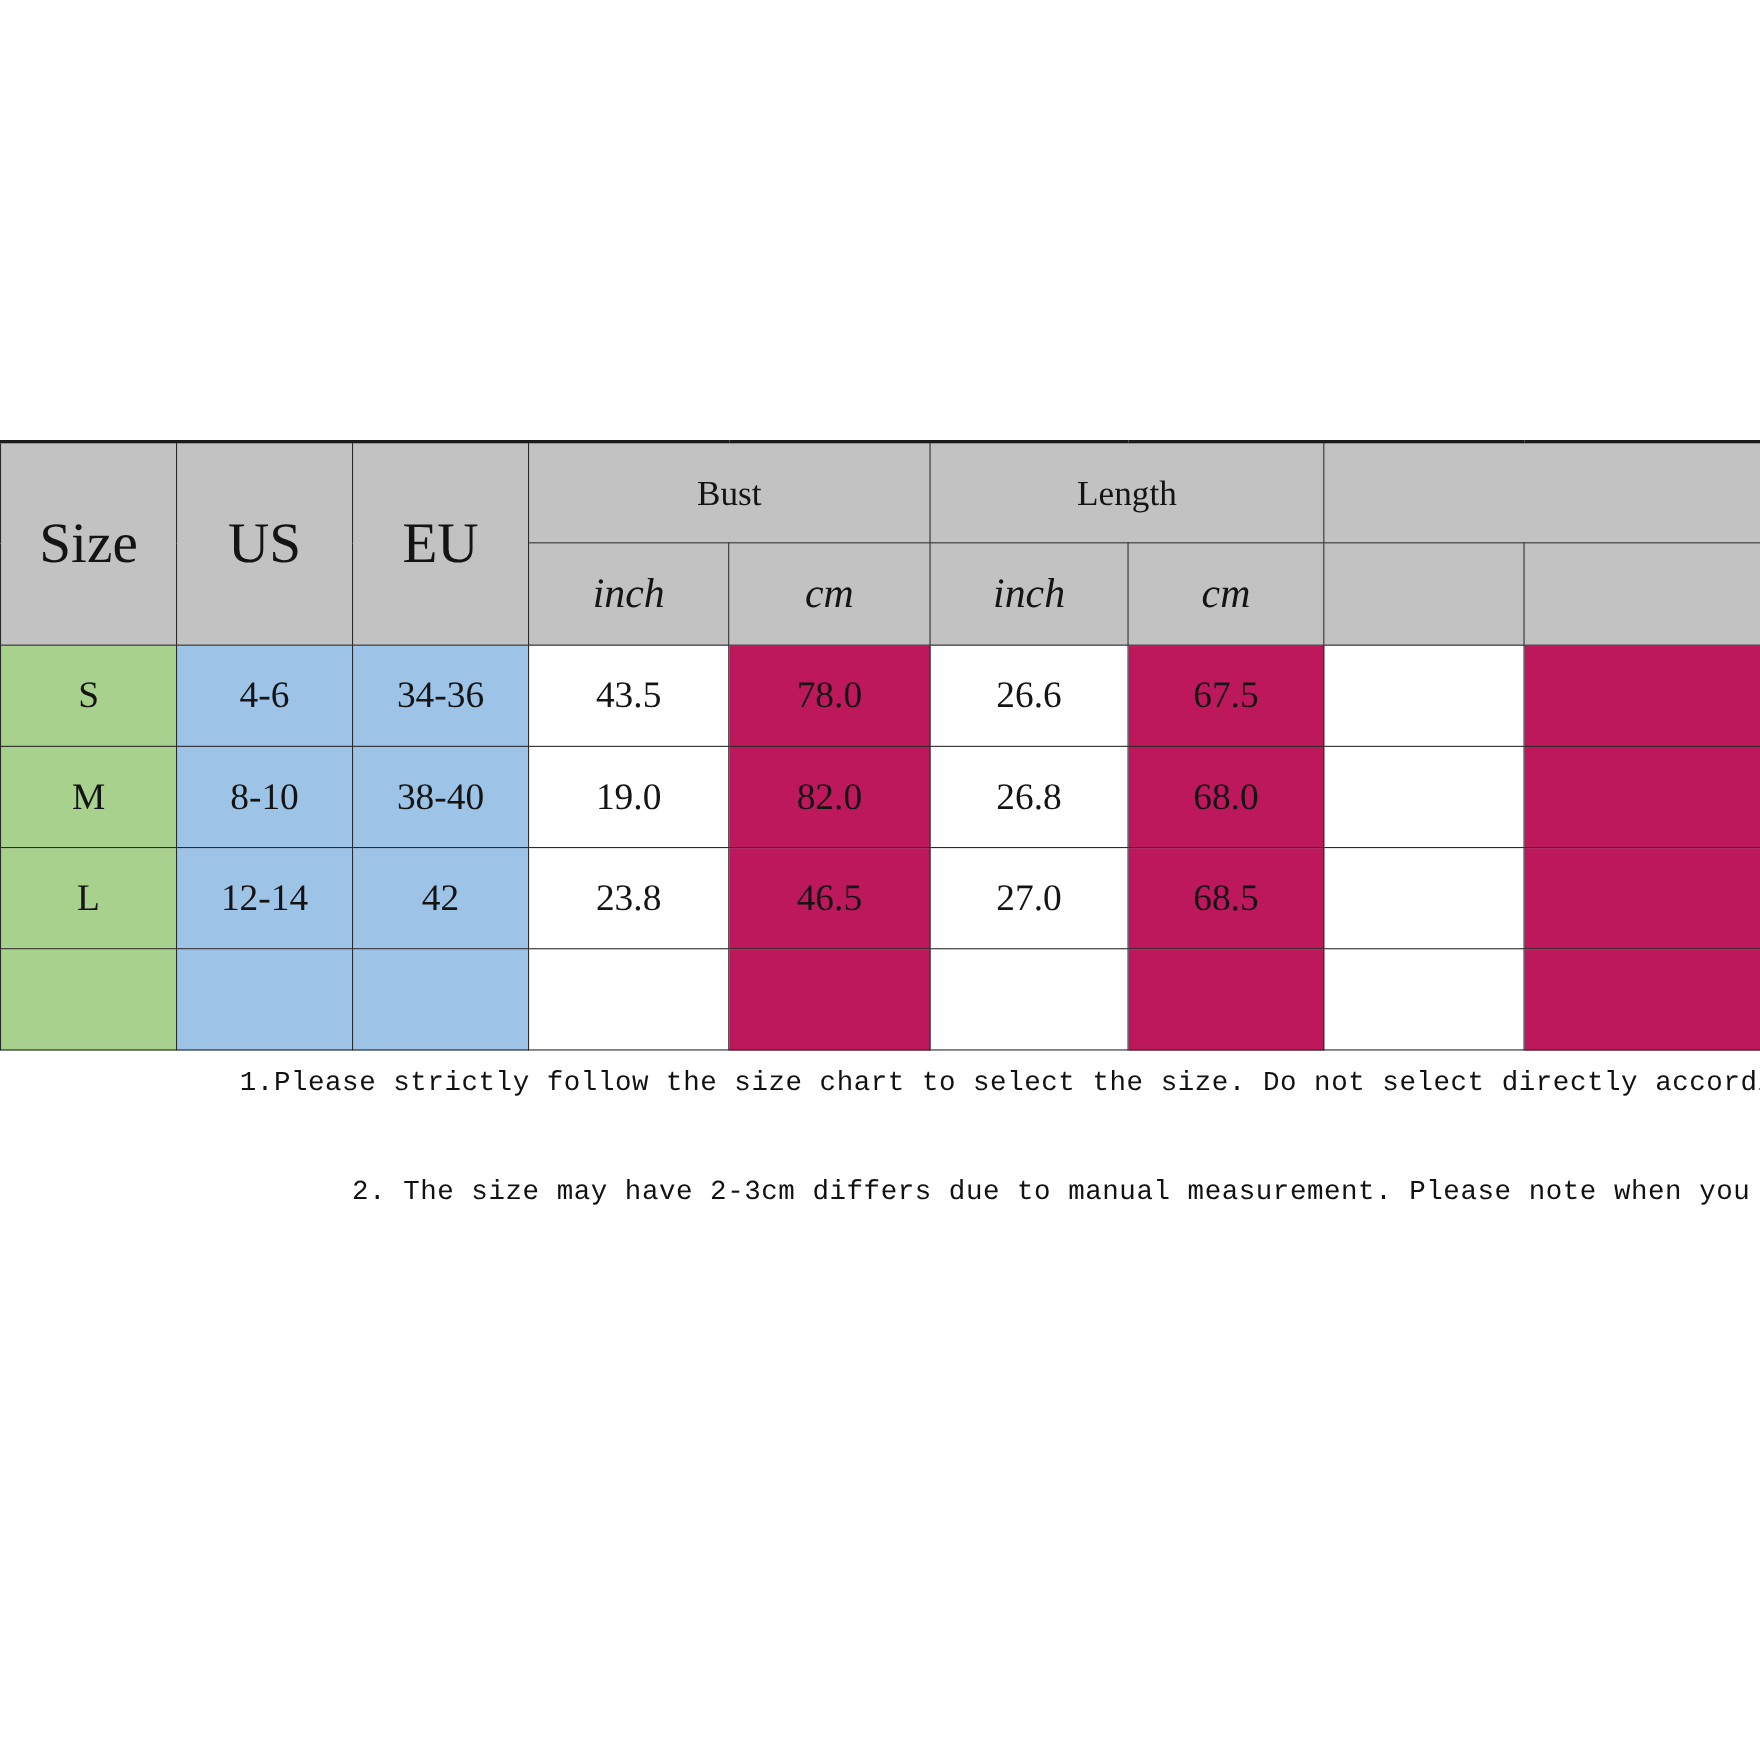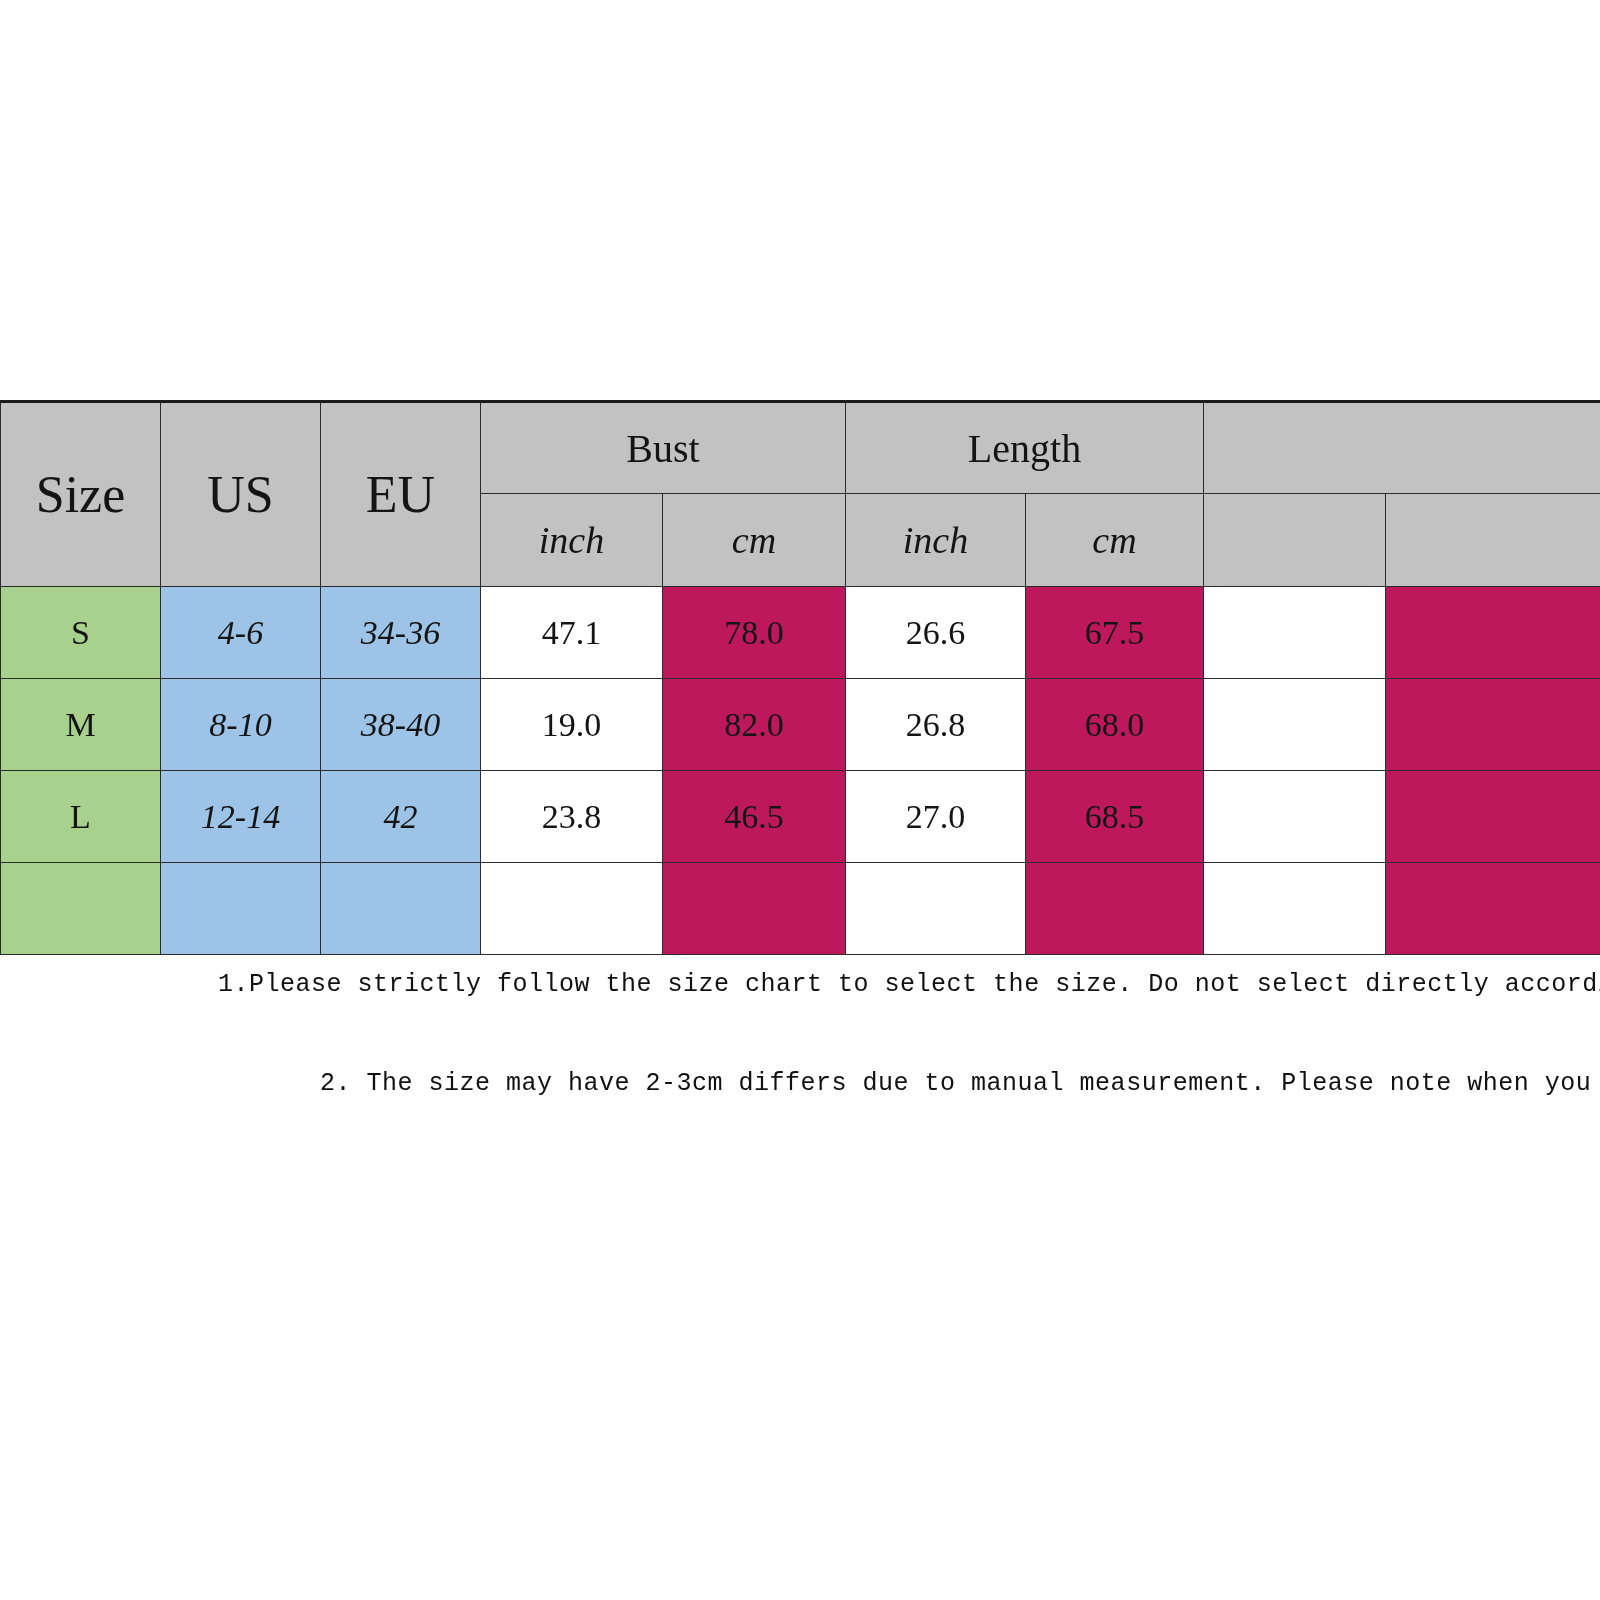--- a/index.html
+++ b/index.html
@@ -55,35 +55,34 @@
   }
   .hdr-sub {
     background: #c2c2c2;
     height: 92px;
     font-size: 38px;
     font-style: italic;
   }
   .hdr-group {
     background: #c2c2c2;
     height: 90px;
-    font-size: 40px;
+    font-size: 32px;
   }
 
   
   tr.data-row { height: 92px; }
   tr.data-row td { font-size: 34px; }
 
   td.cell-size {
     background: #a9d18e;
     font-size: 32px;
   }
   td.cell-us,
   td.cell-eu {
     background: #9dc3e6;
-    font-style: italic;
     font-weight: bold;
     font-size: 36px;
   }
   td.cell-white { background: #ffffff; }
   td.cell-lblue { background: #be185d; }
 
   
   .notes {
     position: absolute;
     left: 0;
@@ -132,21 +131,21 @@
         <th class="hdr-sub">cm</th>
         <th class="hdr-sub"></th>
         <th class="hdr-sub"></th>
       </tr>
     </thead>
     <tbody>
       <tr class="data-row">
         <td class="cell-size">S</td>
         <td class="cell-us">4-6</td>
         <td class="cell-eu">34-36</td>
-        <td class="cell-white">47.1</td>
+        <td class="cell-white">43.5</td>
         <td class="cell-lblue">78.0</td>
         <td class="cell-white">26.6</td>
         <td class="cell-lblue">67.5</td>
         <td class="cell-white"></td>
         <td class="cell-lblue"></td>
       </tr>
       <tr class="data-row">
         <td class="cell-size">M</td>
         <td class="cell-us">8-10</td>
         <td class="cell-eu">38-40</td>

